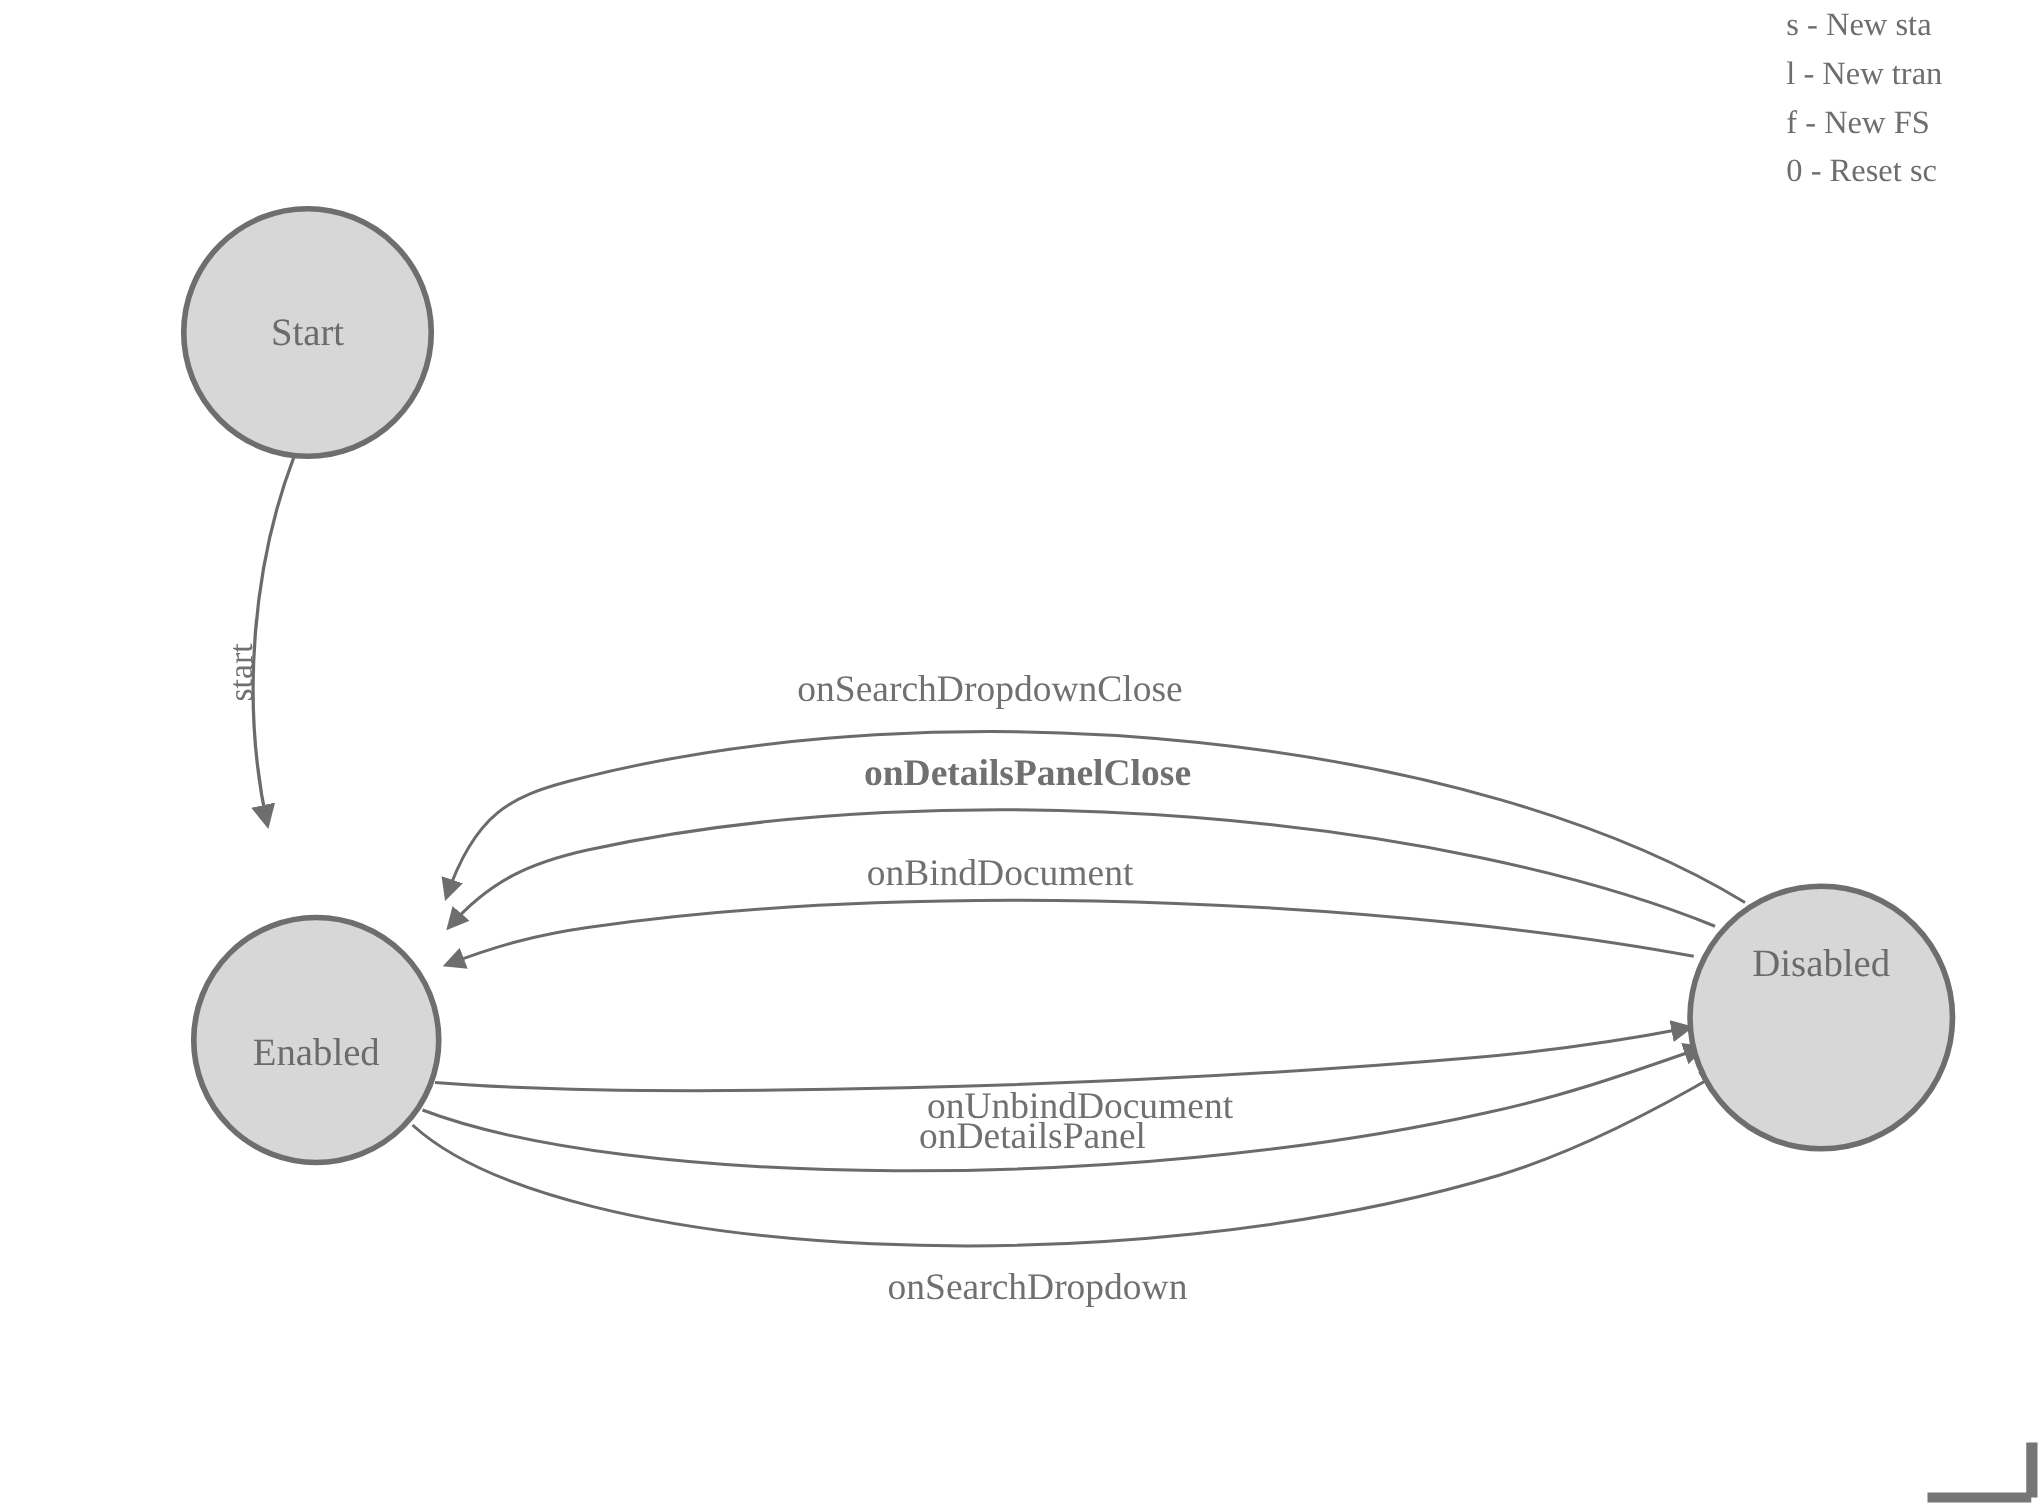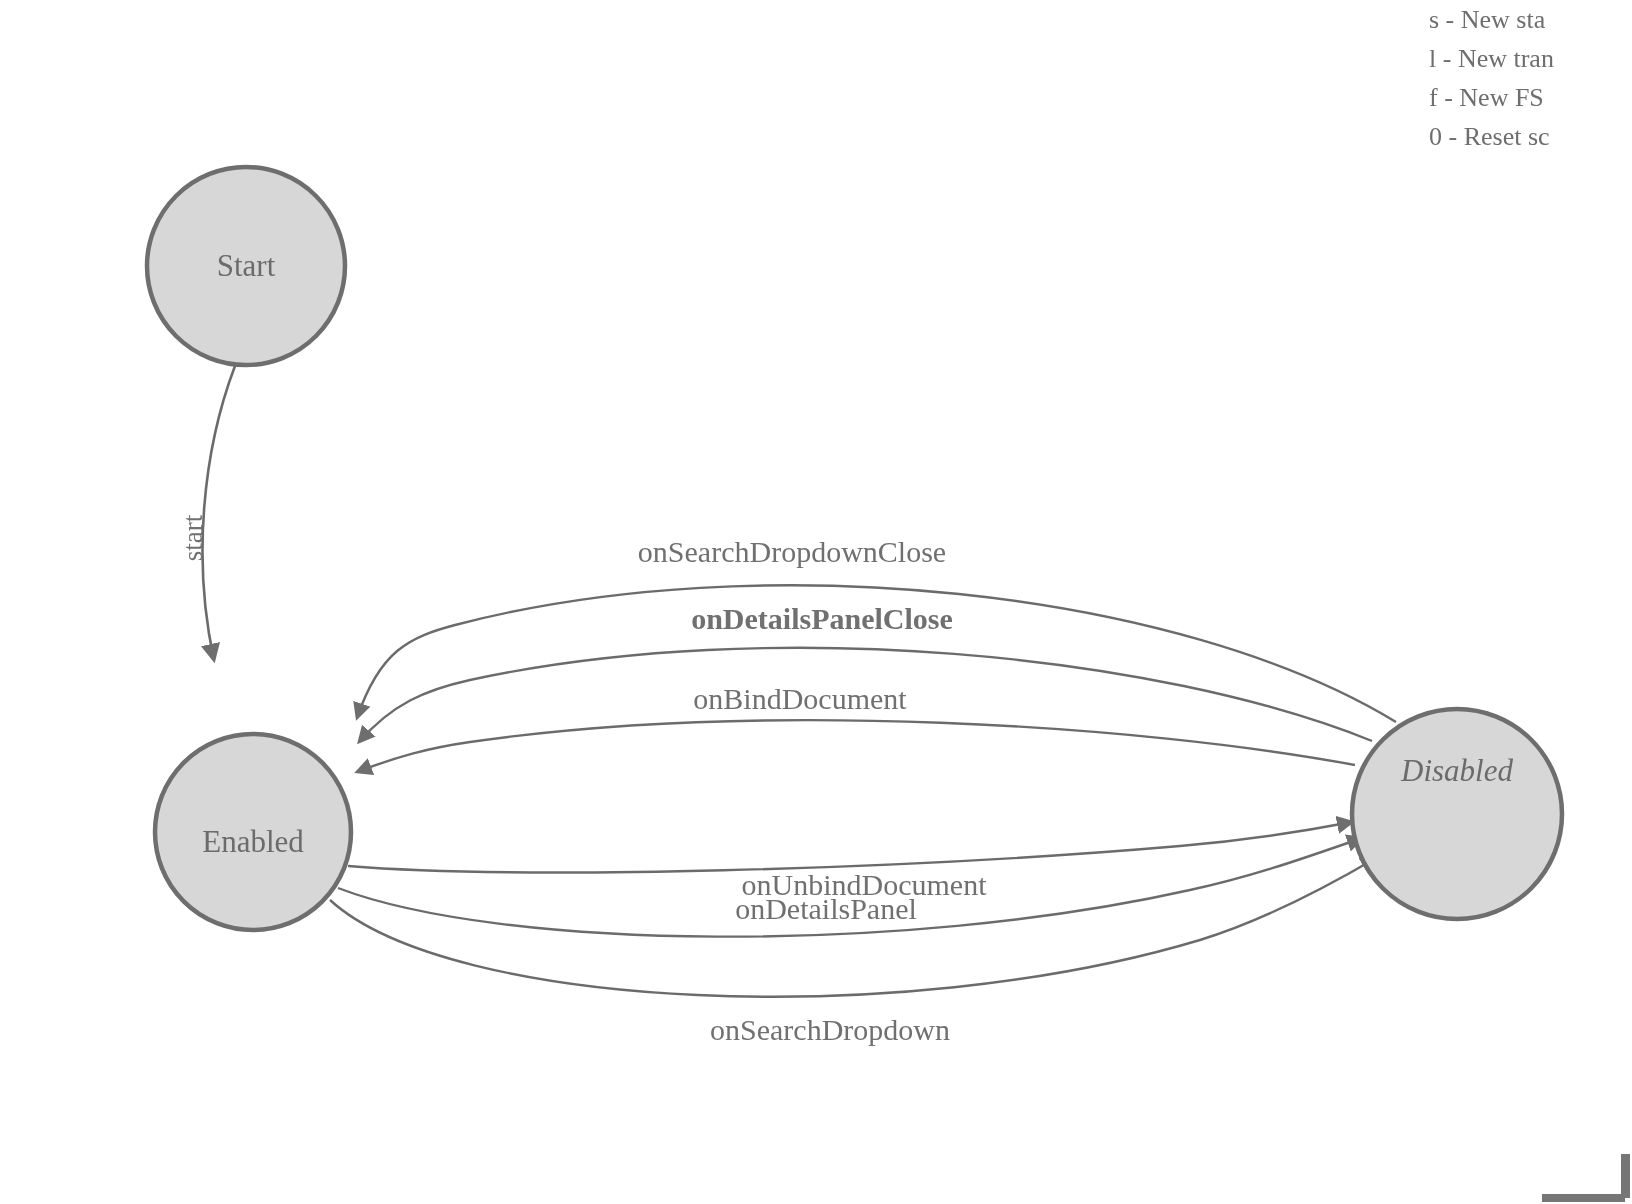--- a/index.html
+++ b/index.html
@@ -117,21 +117,21 @@
 
   <circle cx="246" cy="266" r="99" fill="#d7d7d7" stroke="#6e6e6e" stroke-width="4.5"></circle>
 
   <circle cx="253" cy="832" r="98" fill="#d7d7d7" stroke="#6e6e6e" stroke-width="4.5"></circle>
 
   <circle cx="1457" cy="814" r="105" fill="#d7d7d7" stroke="#6e6e6e" stroke-width="4.5"></circle>
 </svg>
 
 <div class="node-label" style="left:246px; top:266px;">Start</div>
 <div class="node-label" style="left:253px; top:794px;margin-top:48px;">Enabled</div>
-<div class="node-label" style="left:1457px; top:771px;font-style:italic;">Disabled</div>
+<div class="node-label" style="left:1457px; top:771px;">Disabled</div>
 
 <div class="edge-label rot" style="left:193px; top:538px;">start</div>
 <div class="edge-label" style="left:792px; top:552px;">onSearchDropdownClose</div>
 <div class="edge-label" style="left:822px; top:619px;font-weight:bold;">onDetailsPanelClose</div>
 <div class="edge-label" style="left:800px; top:699px;">onBindDocument</div>
 <div class="edge-label" style="left:864px; top:885px;text-align:right;">onUnbindDocument</div>
 <div class="edge-label" style="left:826px; top:909px;">onDetailsPanel</div>
 <div class="edge-label" style="left:830px; top:1030px;text-align:center;">onSearchDropdown</div>
 
 <div class="help-overlay">

